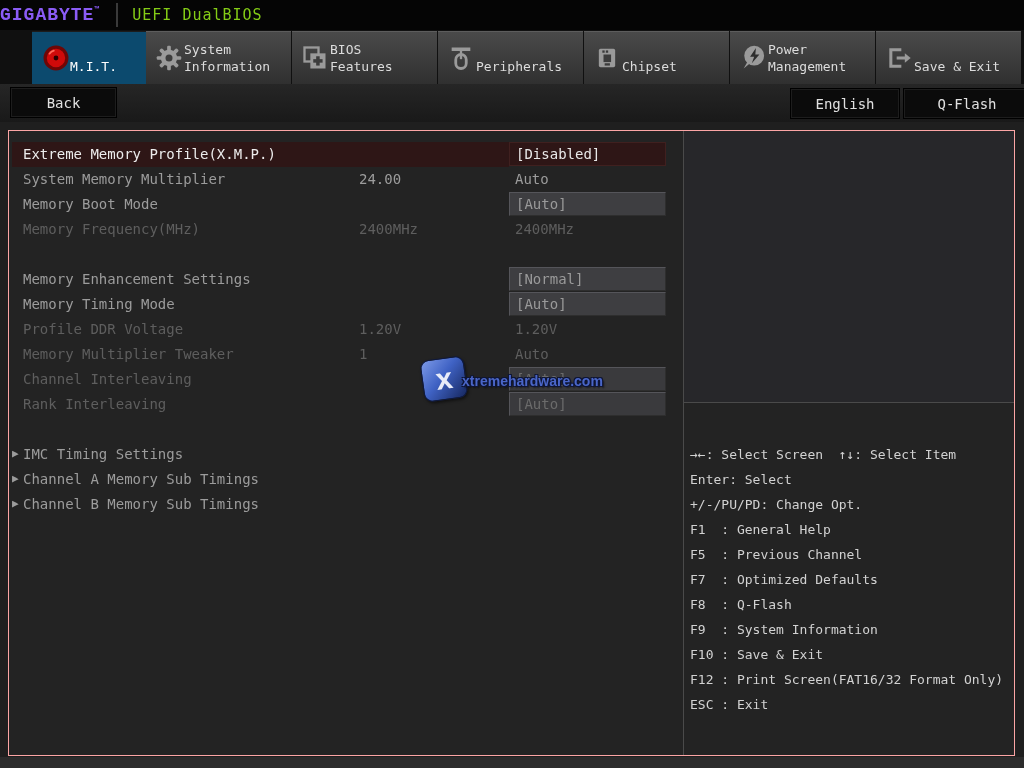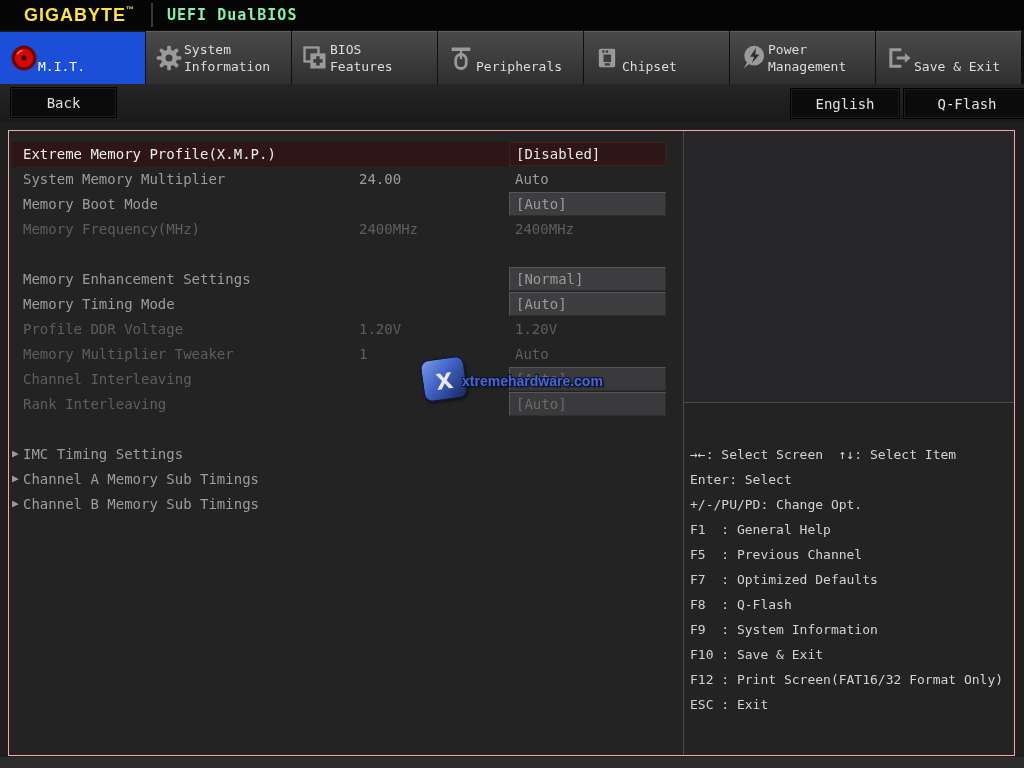--- a/index.html
+++ b/index.html
@@ -2,32 +2,32 @@
 <html><head>
 <meta charset="utf-8">
 <style>
   * { margin:0; padding:0; box-sizing:border-box; }
   html,body { width:1024px; height:768px; overflow:hidden; background:#1f1f1f;
     font-family:"DejaVu Sans Mono", monospace; }
 
   
   .hdr { position:absolute; left:0; top:0; width:1024px; height:30px; background:#050505;
     display:flex; align-items:center; }
-  .brand { font-family:Liberation Sans, sans-serif; font-weight:bold; font-size:18px;
-    color:#fde047; letter-spacing:1px; margin-left:24px; }
+  .brand { font-family:Liberation Mono, monospace; font-weight:bold; font-size:18px;
+    color:#8b5cf6; letter-spacing:1px; }
   .brand sup { font-size:8px; vertical-align:top; }
   .hdr-div { width:2px; height:24px; background:#3a3a3a; margin:0 14px 0 16px; }
-  .hdr-title { font-size:15px; color:#86efac; letter-spacing:1px;font-weight:bold; }
+  .hdr-title { font-size:15px; color:#84cc16; letter-spacing:1px; }
 
   
   .tabstrip { position:absolute; left:0; top:30px; width:1024px; height:54px; background:#101010; }
   .tab { position:absolute; top:1px; height:53px; width:145px; display:flex; align-items:center;
     gap:1px; padding-left:9px; cursor:default;
     background:linear-gradient(#4a4a4a,#303030); border-top:1px solid #5d5d5d; }
-  .tab.active { background:#1d4ed8; border-top:1px solid #1c1c1c; }
+  .tab.active { background:#0c4a6e; border-top:1px solid #1c1c1c;margin-left:32px; }
   .tab .ticon { width:28px; height:28px; flex:0 0 auto; }
   .tab.active .ticon { width:26px; height:26px; margin-left:2px; }
   .tab .tlabel { font-size:13px; line-height:17px; color:#dcdcdc; height:36px;
     display:flex; align-items:flex-end; white-space:pre-line; padding-bottom:1px; }
   .tab.active .tlabel { color:#ffffff; }
 
   
   .substrip { position:absolute; left:0; top:84px; width:1024px; height:38px;
     background:linear-gradient(#262626,#191919); }
   .btn { position:absolute; height:31px; background:#0b0b0b; border:1px solid #000;

